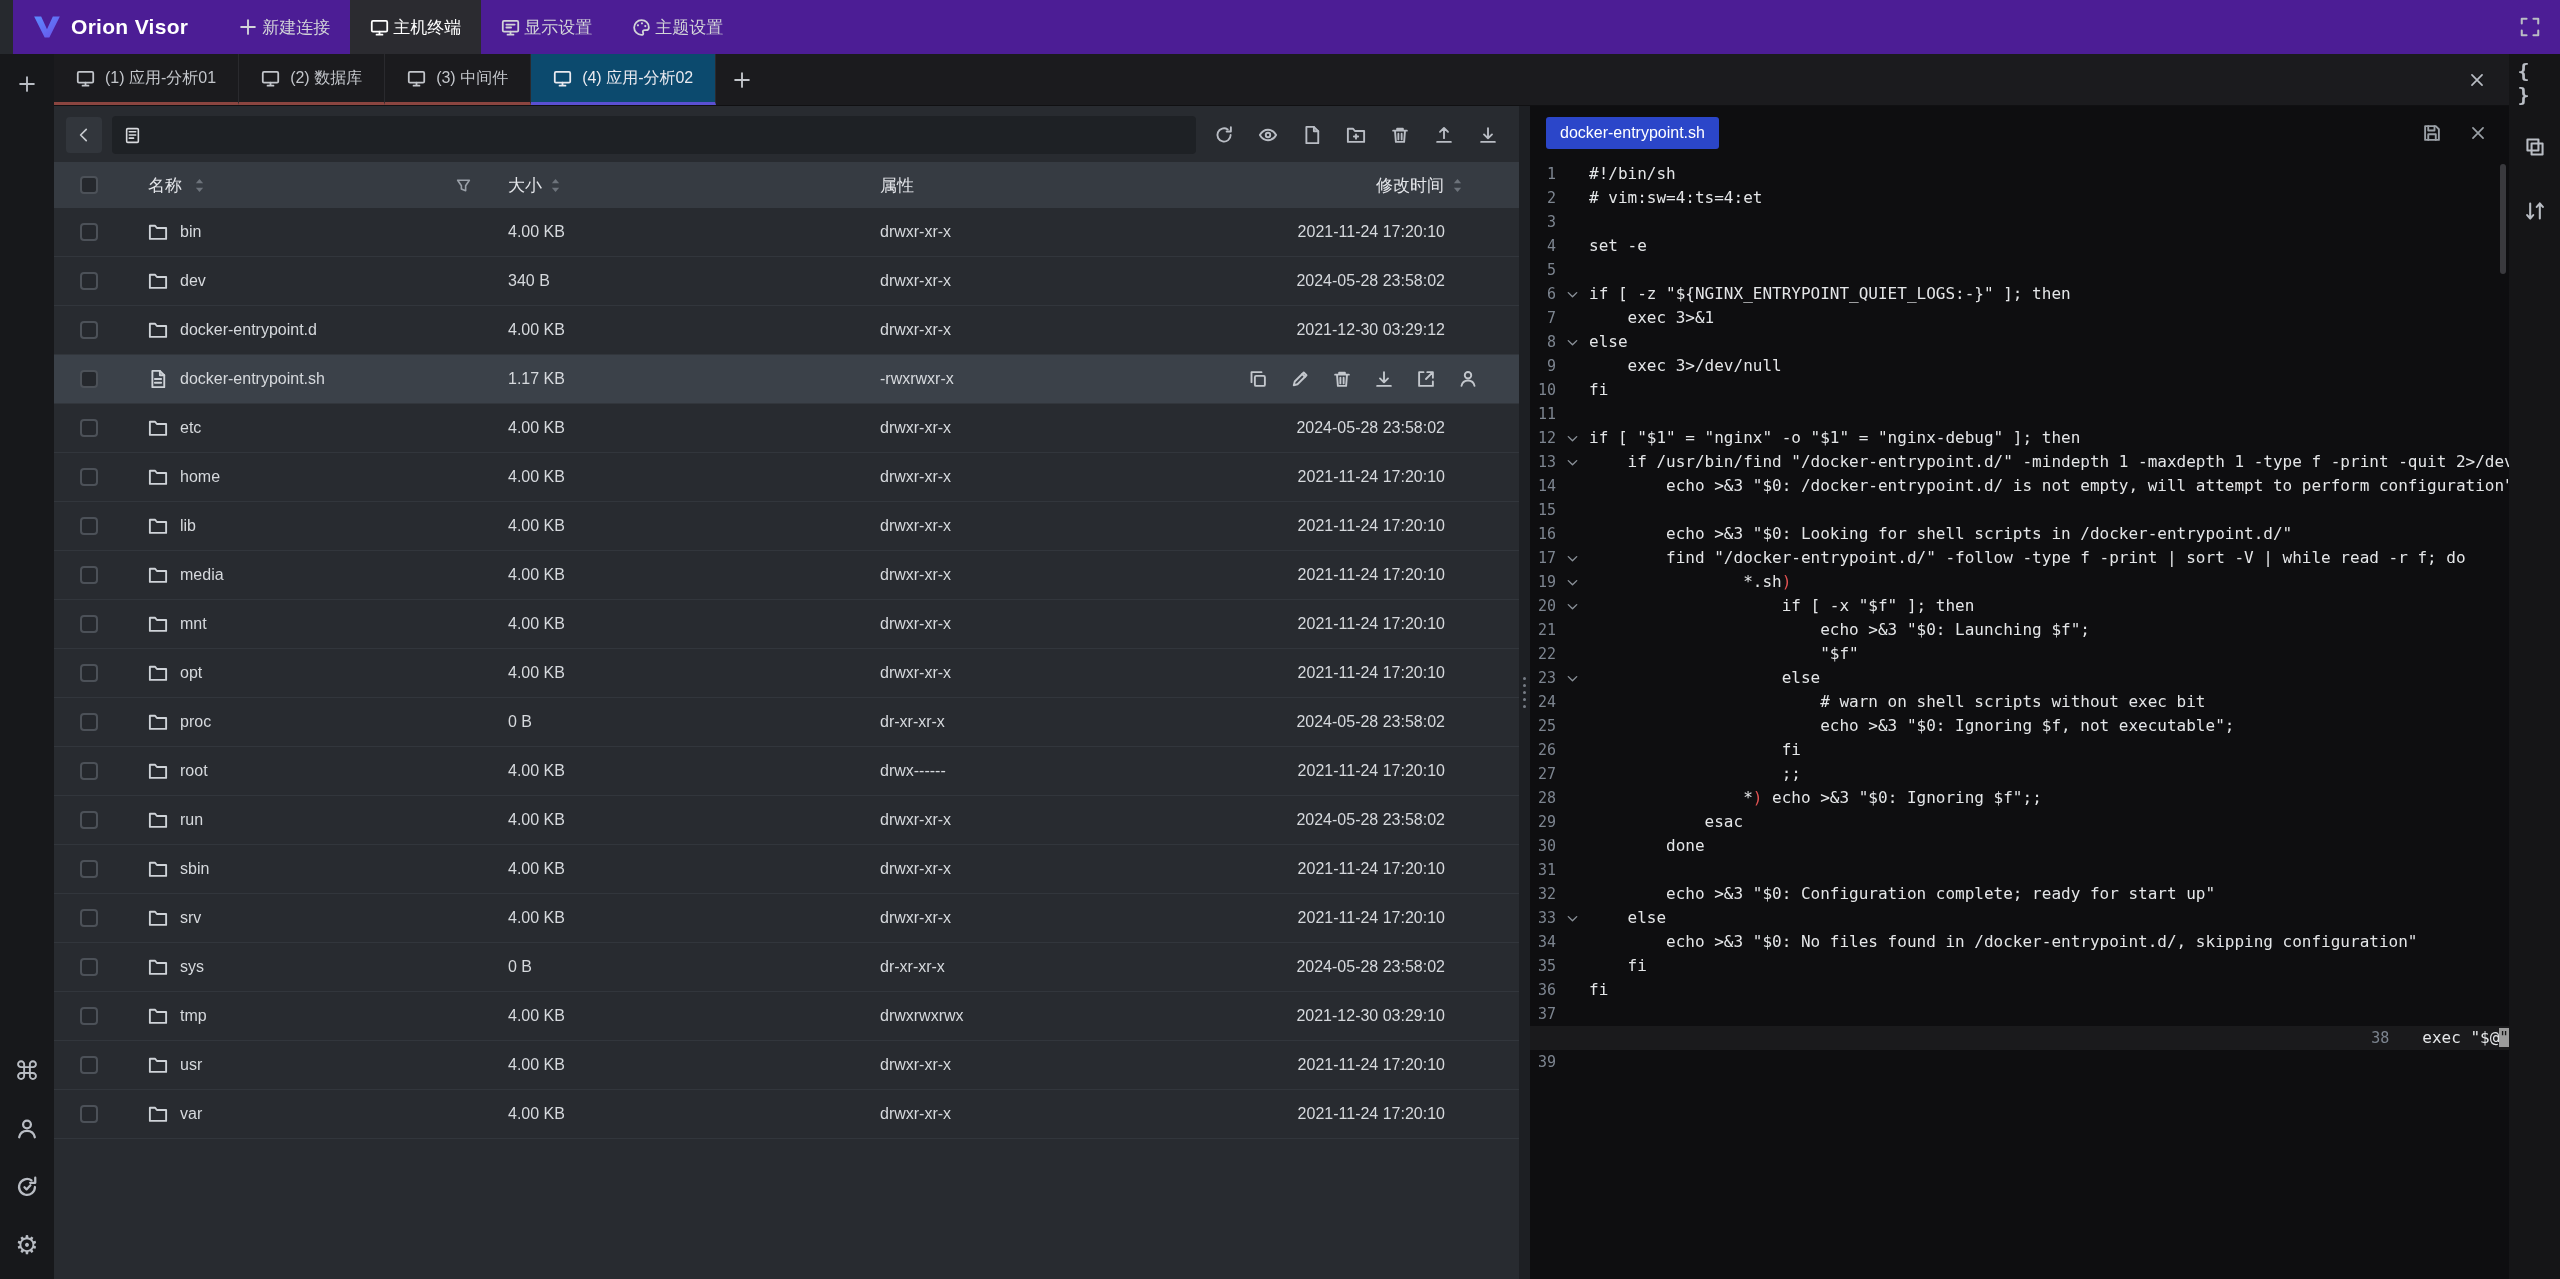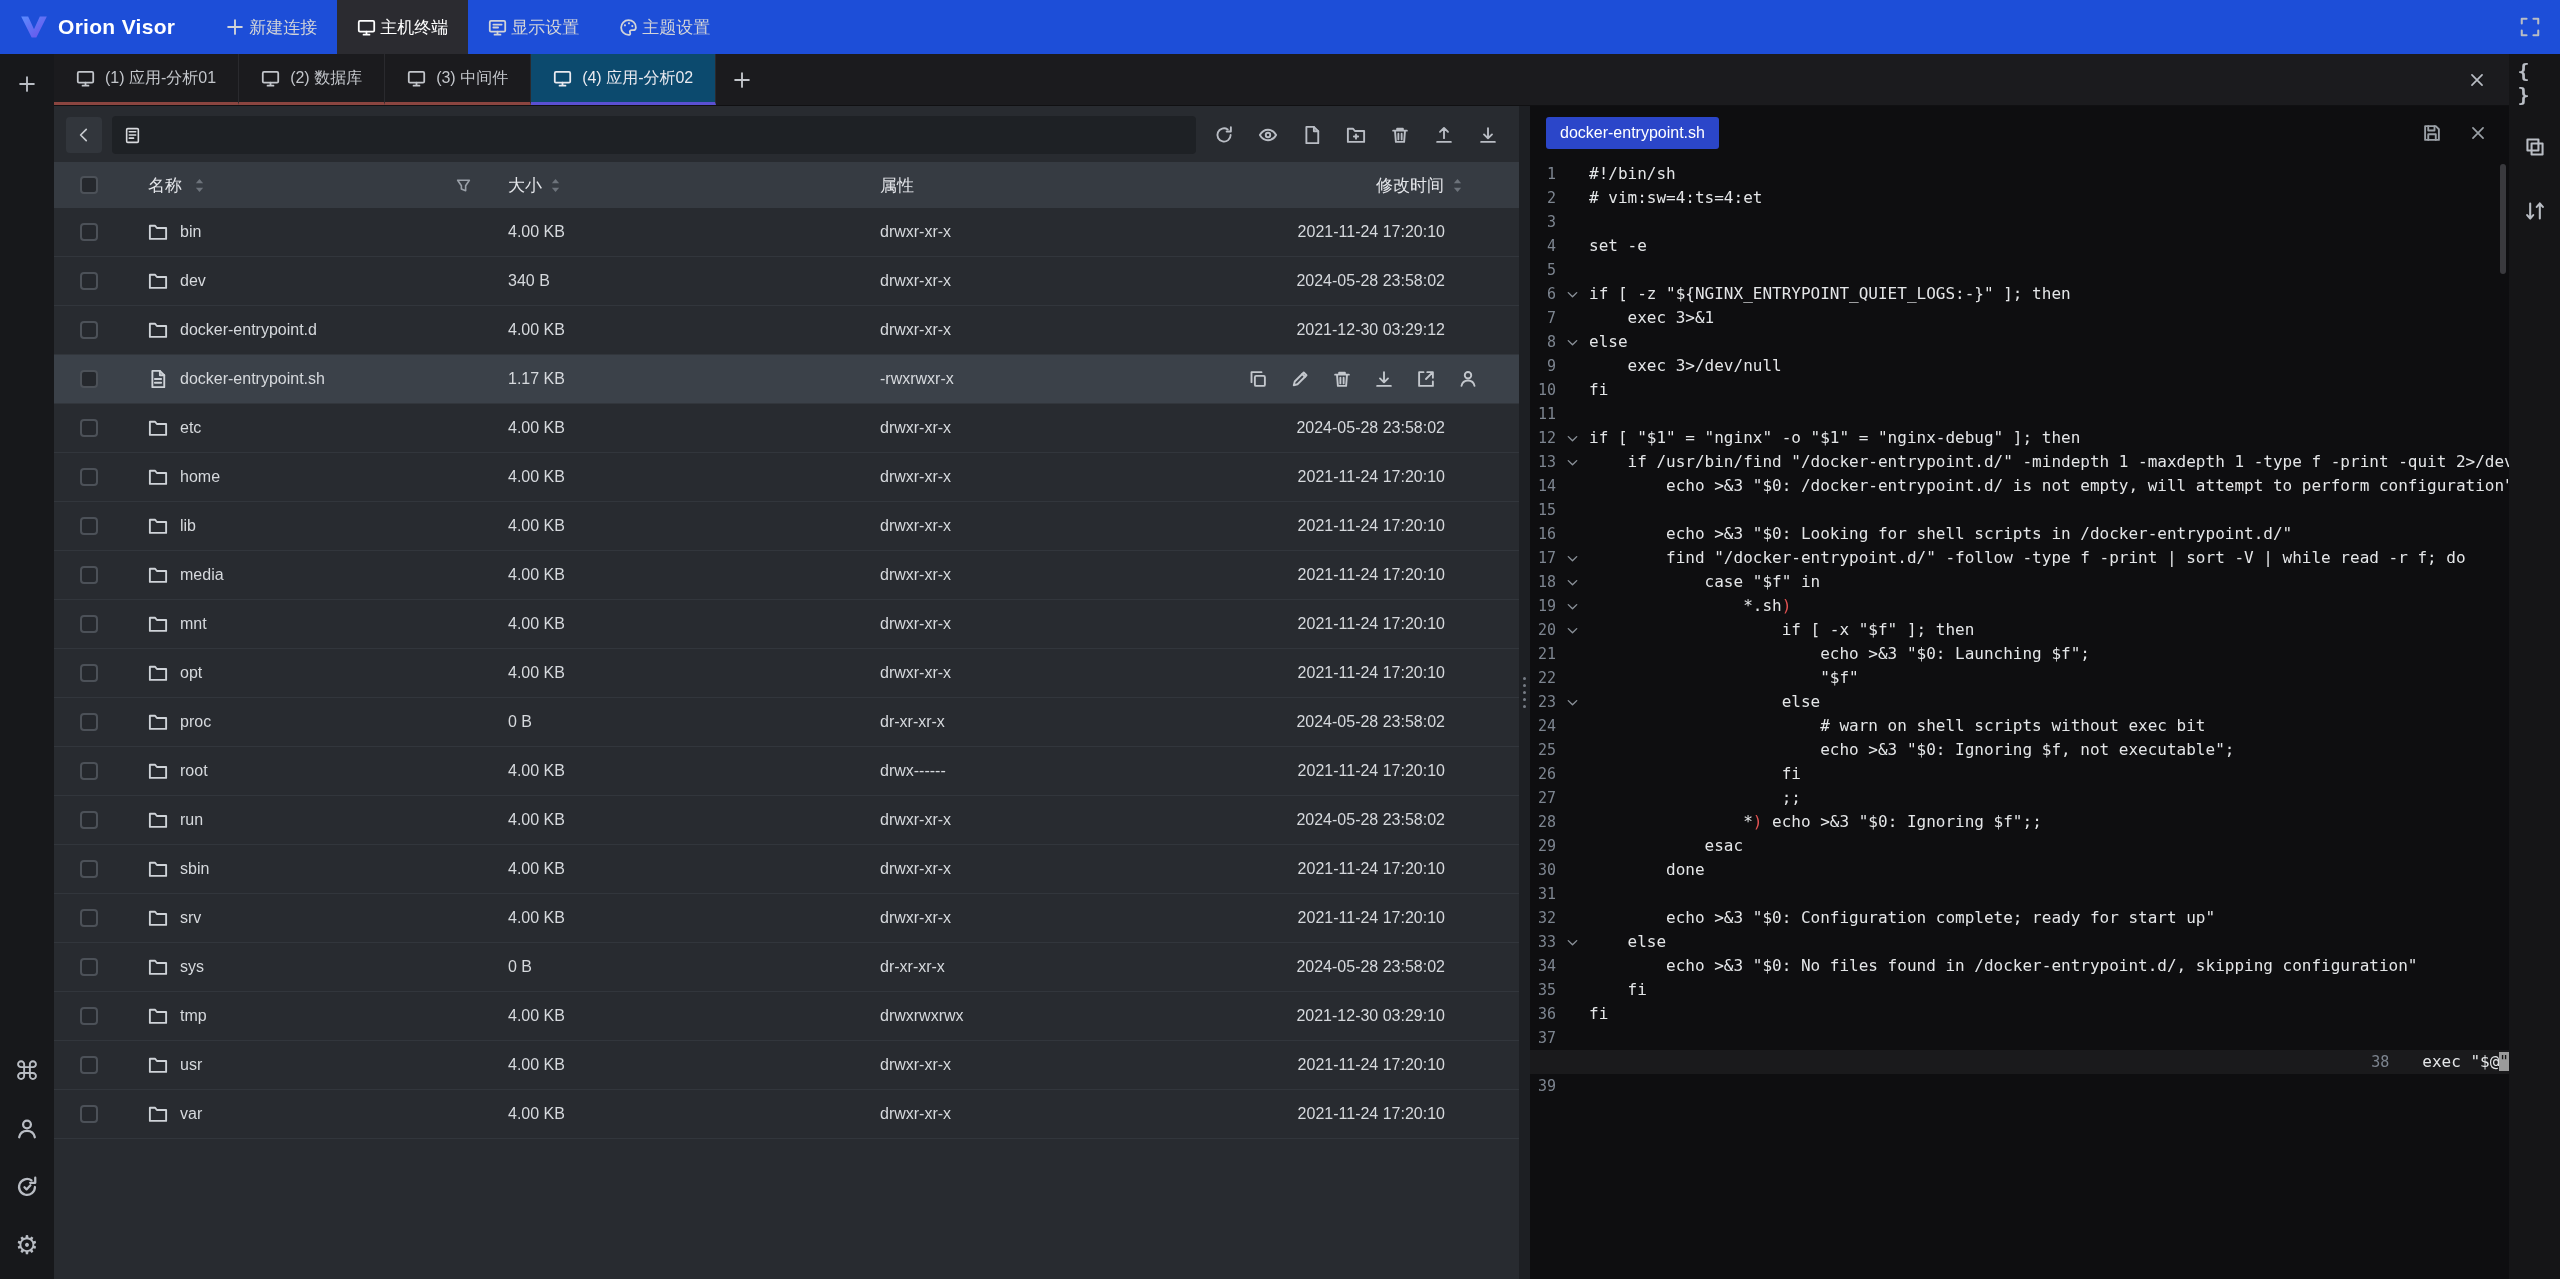--- a/index.html
+++ b/index.html
@@ -3,21 +3,21 @@
 <meta charset="utf-8">
 <style>
   * { margin:0; padding:0; box-sizing:border-box; }
   html,body { width:2560px; height:1279px; overflow:hidden; }
   body { background:#26292e; font-family:"Liberation Sans","DejaVu Sans",sans-serif; color:#d8dade; }
   .icon, .ibtn { display:inline-flex; align-items:center; justify-content:center; }
   .ibtn { cursor:pointer; color:#b9bdc4; }
   svg { display:block; }
 
   
-  .topbar { height:54px; background:#1d4ed8; display:flex; align-items:center; padding-left:20px; }
+  .topbar { height:54px; background:#4c1d95; display:flex; align-items:center; padding-left:20px;margin-left:13px; }
   .logo { margin-right:10px; }
   .app-title { font-size:21px; font-weight:bold; color:#ffffff; margin-right:30px; letter-spacing:.3px; }
   .menu { display:flex; height:54px; }
   .menu-item { display:flex; align-items:center; gap:4px; padding:0 20px; font-size:17px; color:#d2d4d8; cursor:pointer; }
   .menu-item.active { background:#2b2b30; color:#ffffff; }
   .spacer { flex:1; }
   .topbar .ibtn { width:40px; height:40px; margin-right:10px; }
 
   
   .main-row { display:flex; height:1225px; }
@@ -790,27 +790,20 @@
     <span class="ctext">        echo &gt;&amp;3 "$0: Looking for shell scripts in /docker-entrypoint.d/"</span>
   </div>
             <div class="cline">
     <span class="ln">17</span>
     <span class="fold"><svg width="15" height="15" viewBox="0 0 16 16">
                   <path d="M3.5 6l4.5 4.5L12.5 6" fill="none" stroke="currentColor" stroke-width="1.5" stroke-linecap="round" stroke-linejoin="round"></path>
                 </svg></span>
     <span class="ctext">        find "/docker-entrypoint.d/" -follow -type f -print | sort -V | while read -r f; do</span>
   </div>
             <div class="cline">
-    <span class="ln">18</span>
-    <span class="fold"><svg width="15" height="15" viewBox="0 0 16 16">
-                  <path d="M3.5 6l4.5 4.5L12.5 6" fill="none" stroke="currentColor" stroke-width="1.5" stroke-linecap="round" stroke-linejoin="round"></path>
-                </svg></span>
-    <span class="ctext">            case "$f" in</span>
-  </div>
-            <div class="cline">
     <span class="ln">19</span>
     <span class="fold"><svg width="15" height="15" viewBox="0 0 16 16">
                   <path d="M3.5 6l4.5 4.5L12.5 6" fill="none" stroke="currentColor" stroke-width="1.5" stroke-linecap="round" stroke-linejoin="round"></path>
                 </svg></span>
     <span class="ctext">                *.sh<span class="tok-red">)</span></span>
   </div>
             <div class="cline">
     <span class="ln">20</span>
     <span class="fold"><svg width="15" height="15" viewBox="0 0 16 16">
                   <path d="M3.5 6l4.5 4.5L12.5 6" fill="none" stroke="currentColor" stroke-width="1.5" stroke-linecap="round" stroke-linejoin="round"></path>

